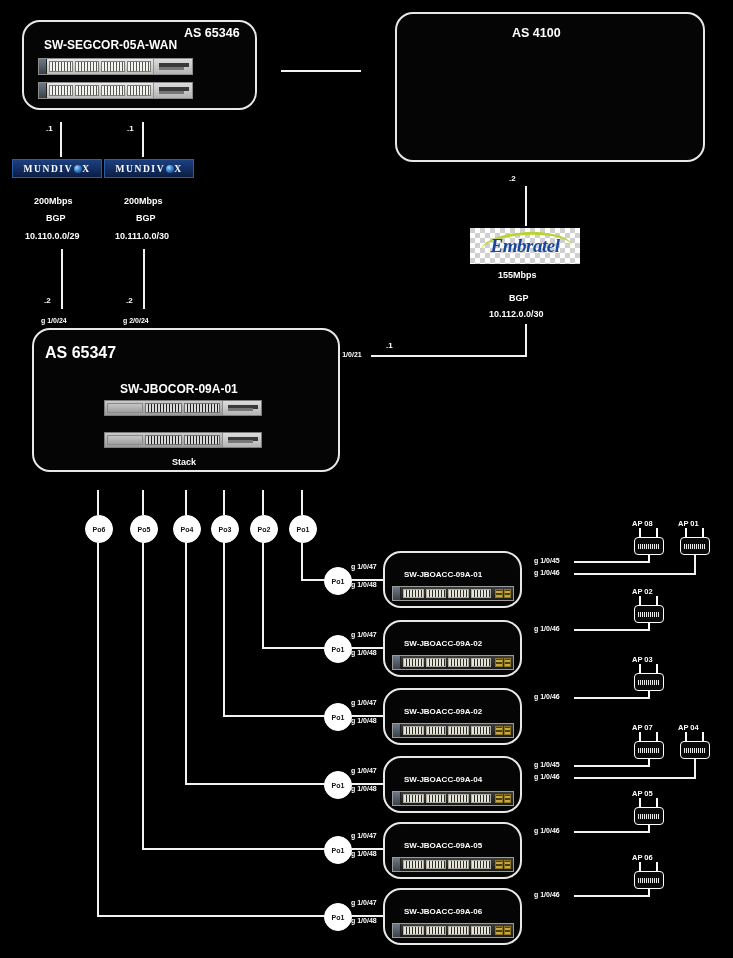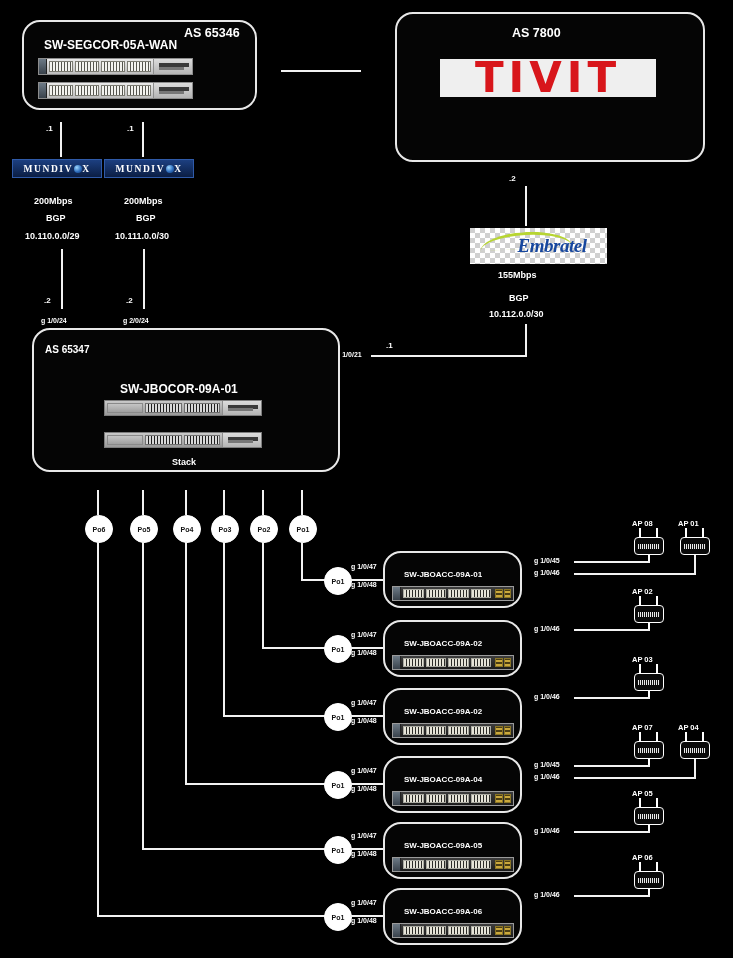--- a/index.html
+++ b/index.html
@@ -53,21 +53,21 @@
      background:radial-gradient(circle at 35% 32%,#9fd8ff 0%,#2f6fbe 55%,#123a78 100%);
      margin:0 .5px;vertical-align:-1px;}
 
   .tivit{position:absolute;background:#efefef;display:flex;align-items:center;justify-content:center;}
   .tivit span{color:#d8161b;font-size:42px;font-weight:bold;letter-spacing:5px;
      font-family:"DejaVu Sans",sans-serif;line-height:1;}
 
   .embratel{position:absolute;width:110px;height:36px;
      background:
        repeating-conic-gradient(#ffffff 0% 25%, #d0d0d0 0% 50%) 0 0/10px 10px;
-     display:flex;align-items:center;justify-content:center;overflow:hidden;padding-left:27px;}
+     display:flex;align-items:center;justify-content:center;overflow:hidden;}
   .embratel .txt{position:relative;color:#17479e;font-size:19px;font-weight:bold;font-style:italic;
      font-family:"Liberation Serif",serif;letter-spacing:-.5px;}
   .embratel .swoosh{position:absolute;left:10px;top:4px;width:92px;height:14px;
      border-top:3px solid #b7d532;border-radius:50%/100% 100% 0 0;transform:rotate(-3deg);}
 
   
   .t-as{font-size:12.5px;}
   .t-name{font-size:12px;}
   .t-small{font-size:8px;}
   .t-tiny{font-size:7px;}
@@ -101,24 +101,21 @@
         <div class="pgrp"></div>
         <div class="pgrp"></div>
         <div class="pgrp"></div>
     </div>
     <div class="righthead"></div>
   </div>
 
   <div class="hline" style="left:281px;top:70px;width:80px;"></div>
 
   <div class="box" style="left:395px;top:12px;width:310px;height:150px;"></div>
-  <div class="lbl t-as" style="left:512px;top:26px;">AS 7800</div>
-  <div class="tivit" style="left:440px;top:59px;width:216px;height:38px;">
-    <span>TIVIT</span>
-  </div>
+  <div class="lbl t-as" style="left:512px;top:26px;">AS 4100</div>
 
   <div class="lbl t-small" style="left:509px;top:174px;">.2</div>
   <div class="vline" style="left:525px;top:186px;height:40px;"></div>
 
   <div class="embratel" style="left:470px;top:228px;">
     <div class="swoosh"></div>
     <div class="txt">Embratel</div>
   </div>
   <div class="lbl t-med" style="left:498px;top:270px;">155Mbps</div>
   <div class="lbl t-med" style="left:509px;top:293px;">BGP</div>
@@ -147,21 +144,21 @@
     <span>MUNDIV<i class="globe"></i>X</span>
   </div>
   <div class="lbl t-med" style="left:124px;top:196px;">200Mbps</div>
   <div class="lbl t-med" style="left:136px;top:213px;">BGP</div>
   <div class="lbl t-med" style="left:115px;top:231px;">10.111.0.0/30</div>
   <div class="vline" style="left:143px;top:249px;height:60px;"></div>
   <div class="lbl t-small" style="left:126px;top:296px;">.2</div>
   <div class="lbl t-tiny" style="left:123px;top:317px;">g 2/0/24</div>
 
   <div class="box" style="left:32px;top:328px;width:308px;height:144px;"></div>
-  <div class="lbl t-as" style="left:45px;top:344px;font-size:10px;">AS 65347</div>
+  <div class="lbl t-as" style="left:45px;top:344px;font-size:16px;">AS 65347</div>
   <div class="lbl t-name" style="left:120px;top:382px;">SW-JBOCOR-09A-01</div>
 
   <div class="sw core" style="left:104px;top:400px;width:158px;height:16px;">
     <div class="ports">
       <div class="pgrp" style="background:linear-gradient(#c5c5c5,#a0a0a0);border:1px solid #8a8a8a;"></div>
       <div class="pgrp"></div>
         <div class="pgrp"></div>
     </div>
     <div class="righthead"></div>
   </div>

